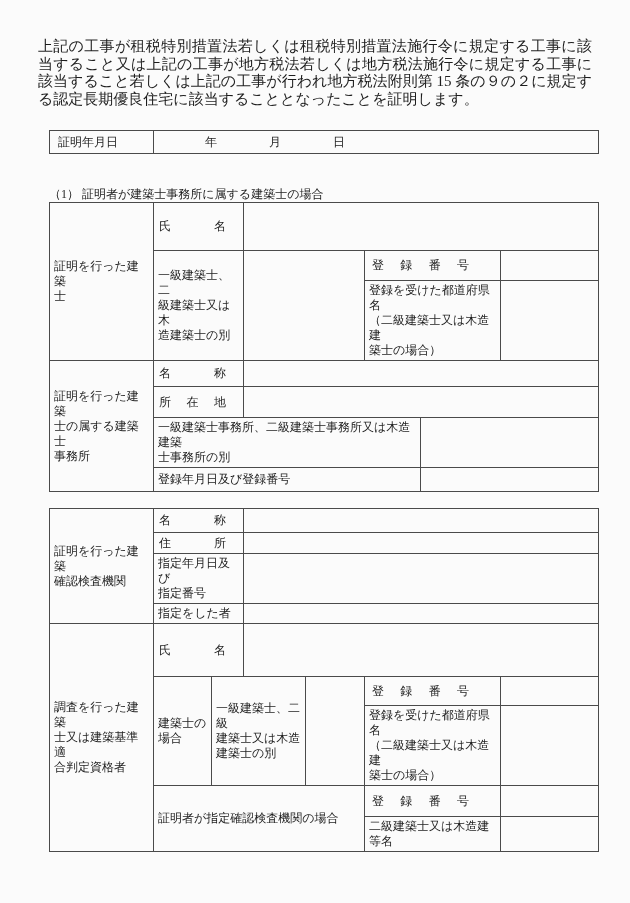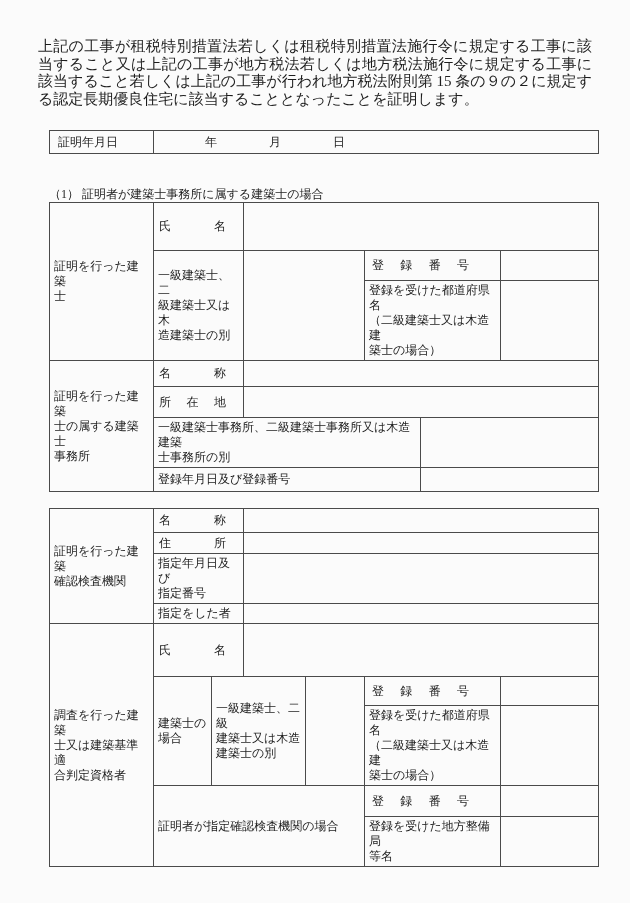--- a/index.html
+++ b/index.html
@@ -233,20 +233,20 @@
         <div data-spread="" class="spread-reg">
               <span>登</span>
               <span>録</span>
               <span>番</span>
               <span>号</span>
             </div>
       </td>
       <td class="input"></td>
     </tr>
     <tr class="c26">
-      <td class="label">登録を受けた地方整備局
+      <td class="label">二級建築士又は木造建
 等名</td>
       <td class="input"></td>
     </tr>
   </tbody>
     </table>
 
 </div>
 
 </body></html>

